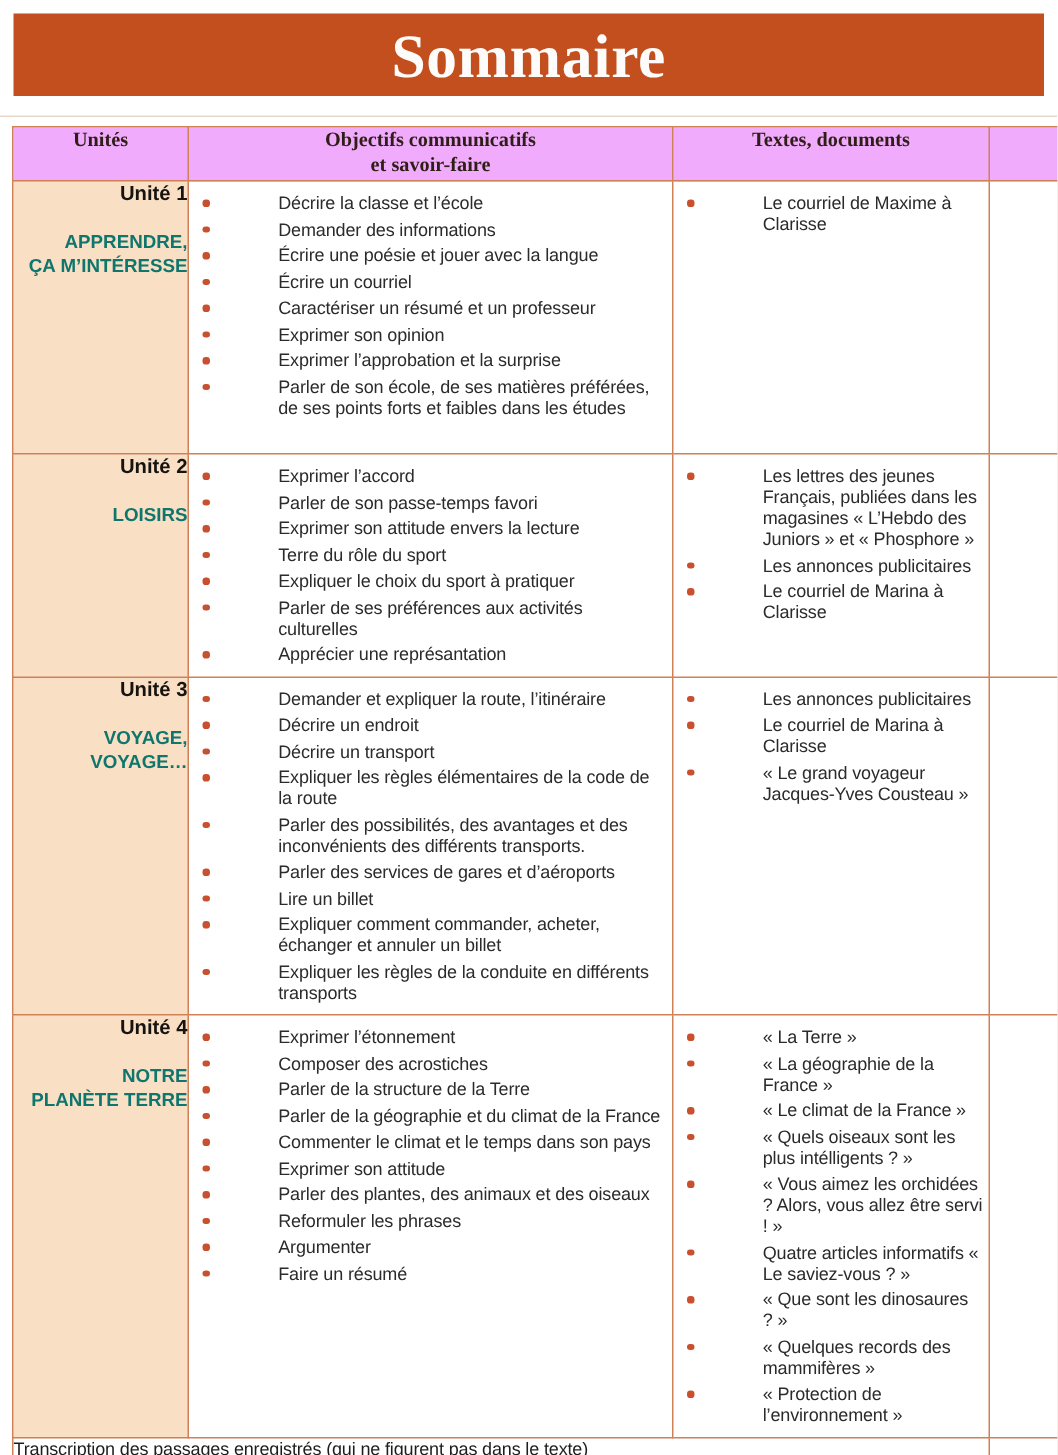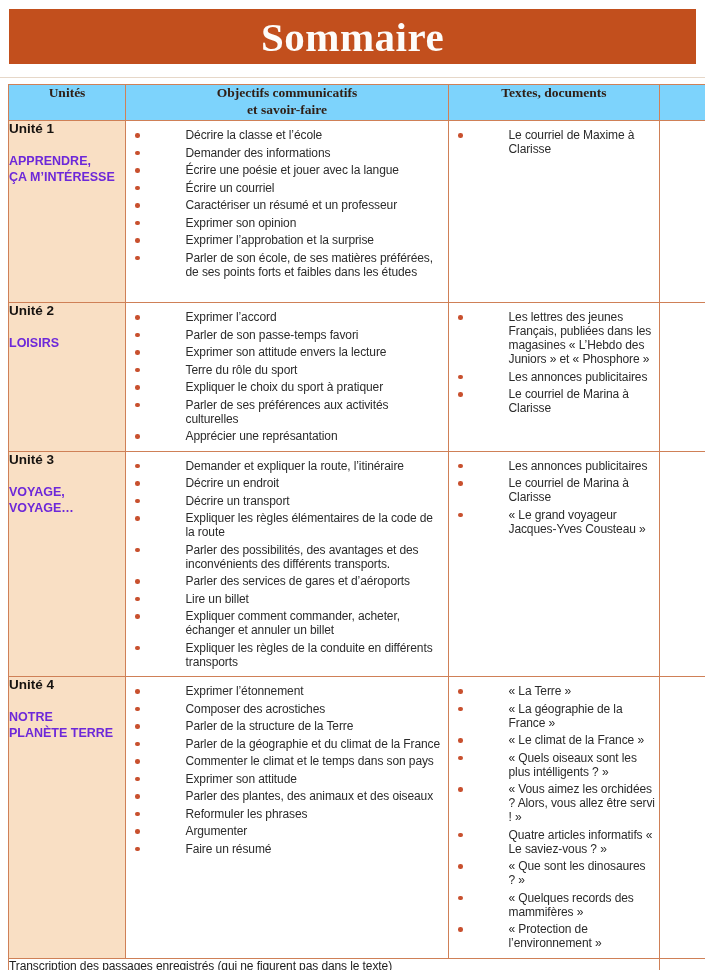--- a/index.html
+++ b/index.html
@@ -41,47 +41,47 @@
   }
   table.toc td, table.toc th{
     border:1.5px solid #CF8057;
     padding:0;
     vertical-align:top;
     box-sizing:border-box;
   }
   td.col-last, th.col-last{border-right:none;background:#ffffff;}
   
   th.head{
-    background:#7dd3fc;
+    background:#f0abfc;
     font-family:"Liberation Serif", serif;
     font-weight:bold;
     font-size:13.5px;
     color:#2F1E15;
     text-align:center;
     vertical-align:middle;
     height:36px;
     line-height:1.25;
   }
   .preline{white-space:pre-line;}
   
   td.unit-cell{
     background:#F9DFC4;
-    text-align:left;
+    text-align:right;
     padding-top:10px;
   }
   .unit-id{
     font-weight:bold;
     font-size:13.5px;
     color:#171310;
     margin-bottom:17px;
   }
   .unit-name{
     font-weight:bold;
     font-size:12.5px;
-    color:#6d28d9;
+    color:#0f766e;
     line-height:1.3;
   }
   
   ul.blist{
     list-style:none;
     margin:0;
     padding:7px 4px 4px 7px;
   }
   ul.blist li{
     display:flex;

